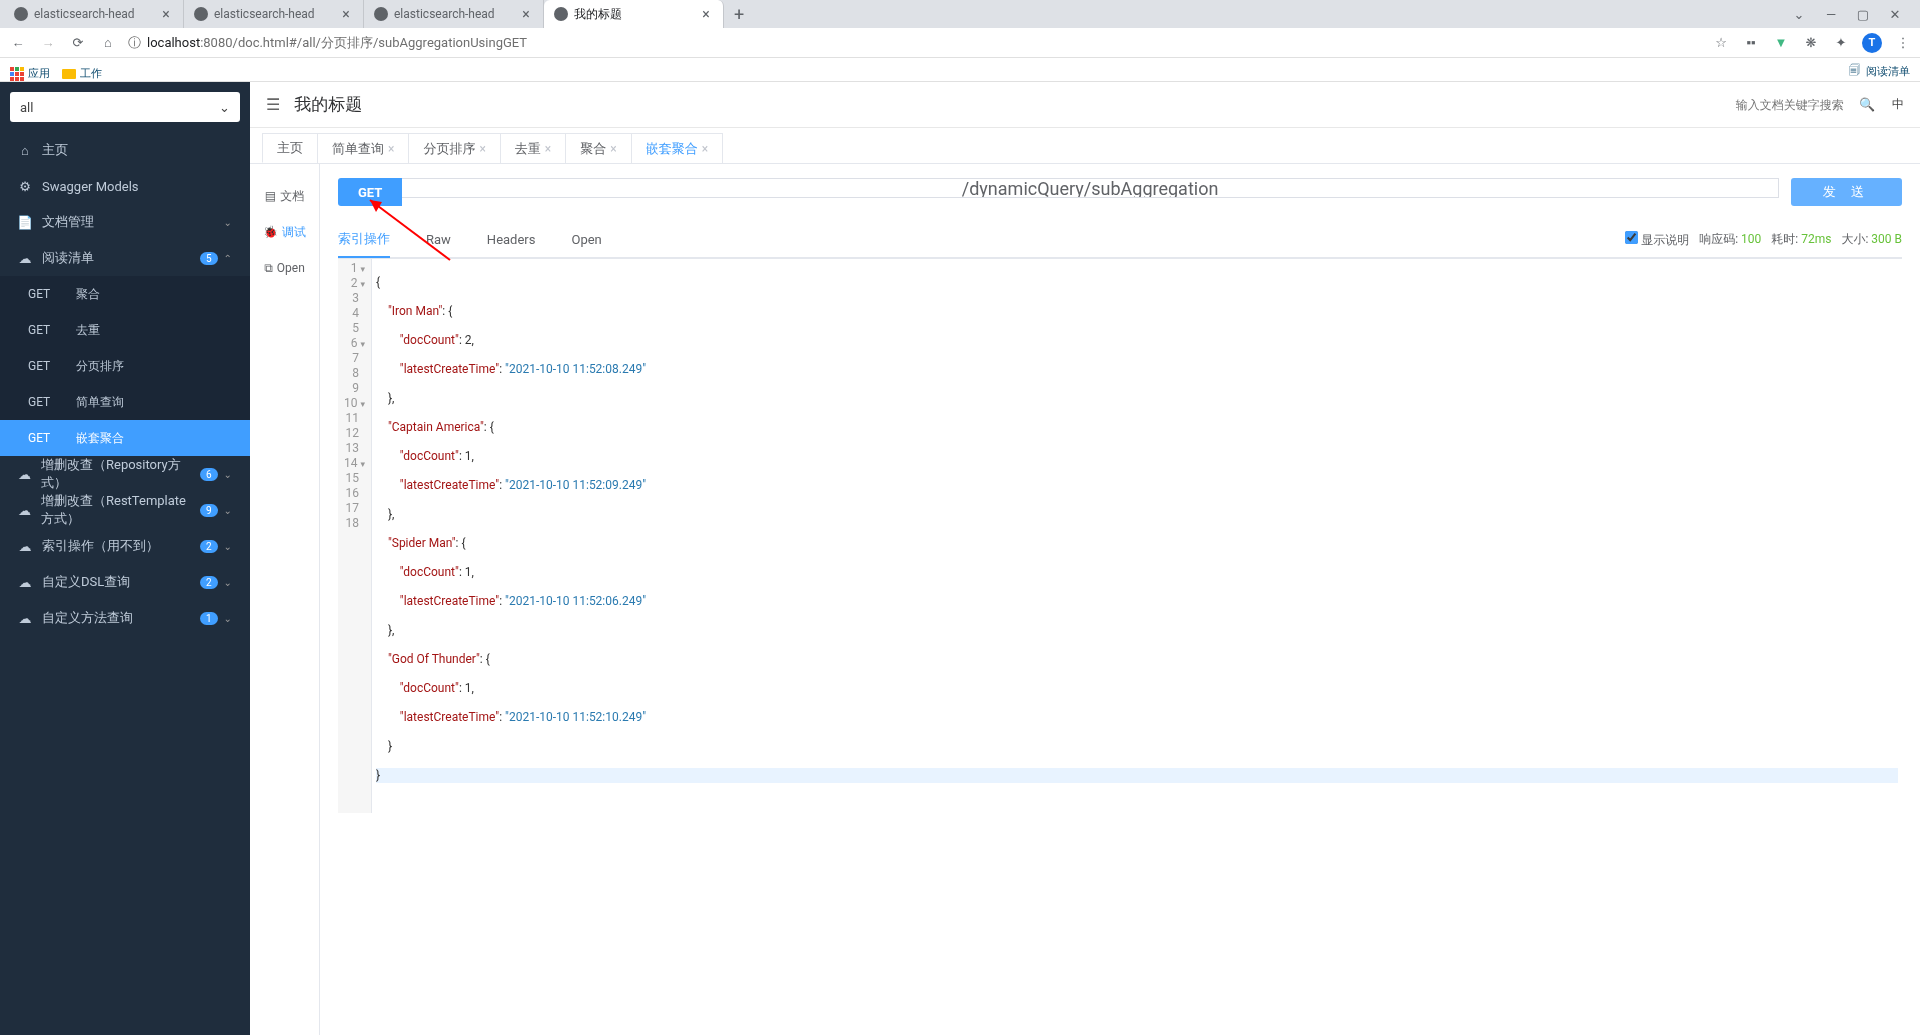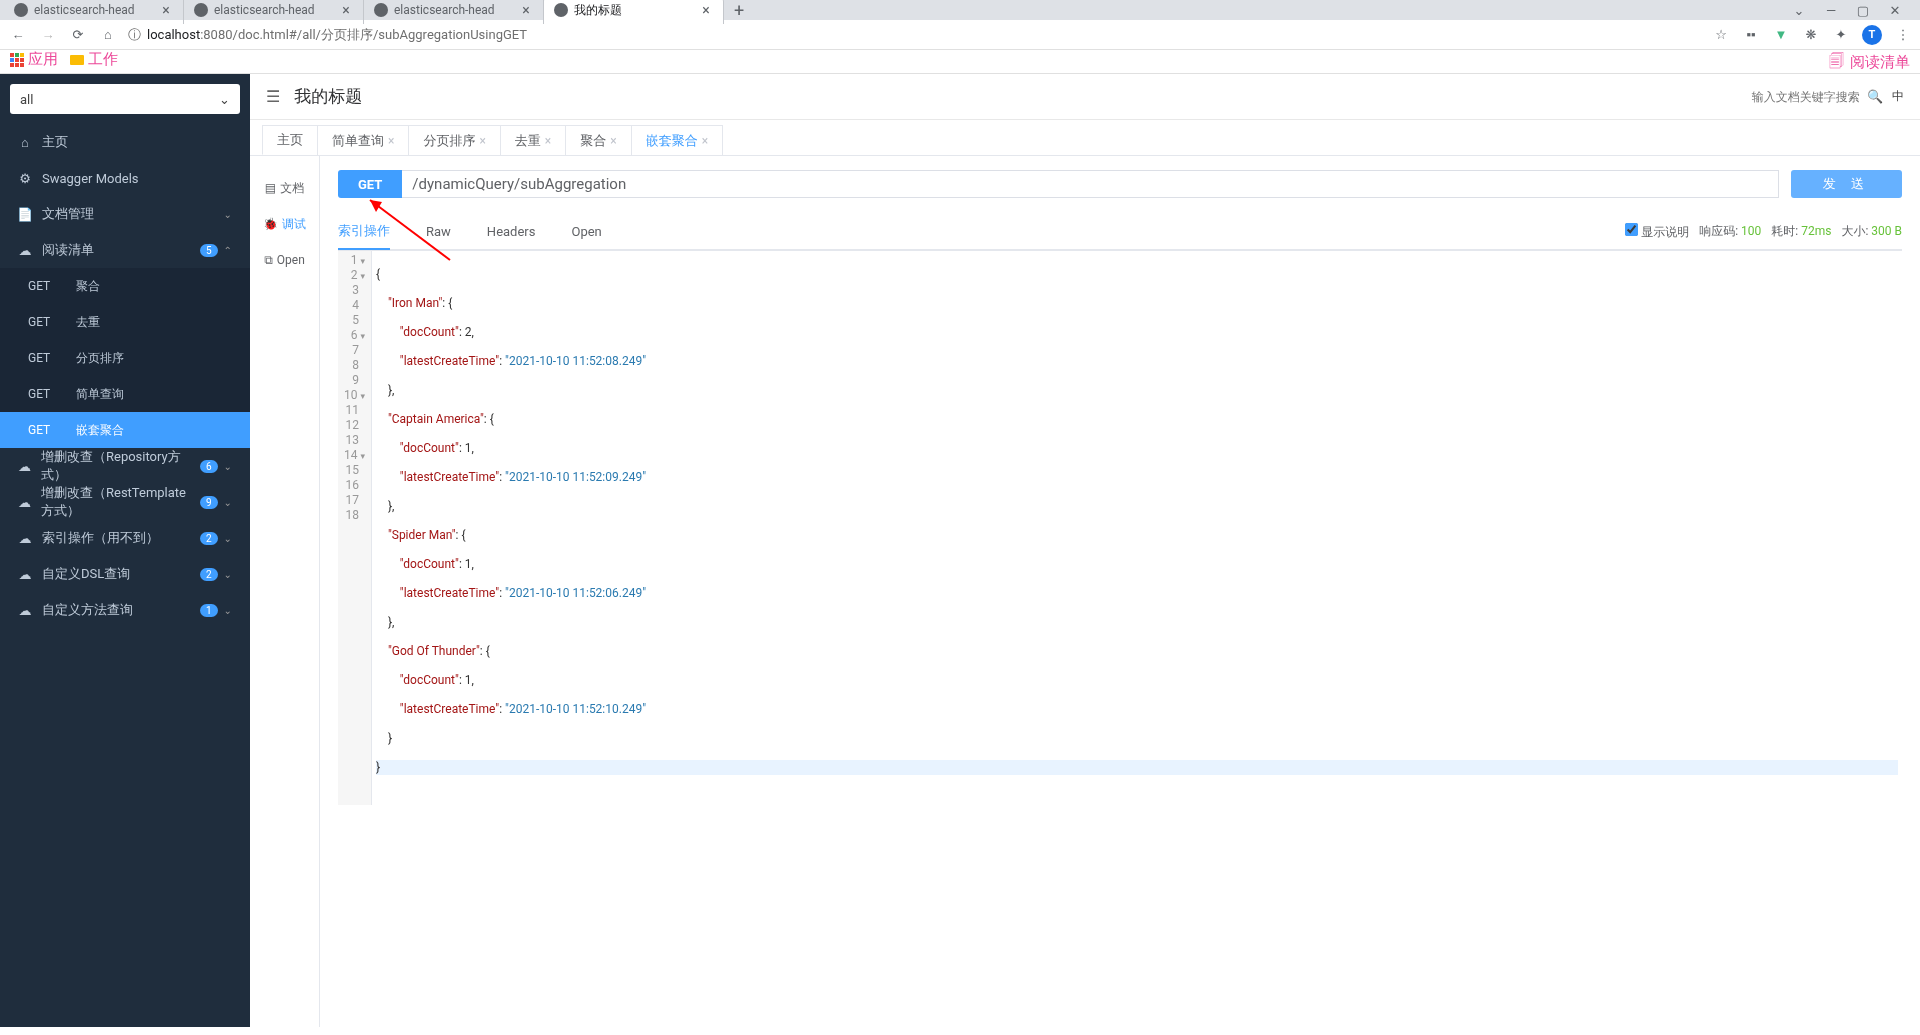--- a/index.html
+++ b/index.html
@@ -1,39 +1,39 @@
 <!DOCTYPE html>
 <html><head>
 <meta charset="utf-8">
 <style>
 * { margin: 0; padding: 0; box-sizing: border-box; font-family: -apple-system, BlinkMacSystemFont, "Segoe UI", Roboto, sans-serif; }
 body { background: #fff; font-size: 13px; color: #333; overflow: hidden; }
 
 
 .browser-chrome { background: #dee1e6; }
-.tab-strip { display: flex; align-items: center; height: 20px; padding: 0 4px; }
+.tab-strip { display: flex; align-items: center; height: 28px; padding: 0 4px; }
 .tab { display: flex; align-items: center; height: 28px; padding: 0 10px; min-width: 180px; border-right: 1px solid #c4c7cc; font-size: 12px; color: #5f6368; cursor: pointer; gap: 6px; }
 .tab.active { background: #fff; border-radius: 6px 6px 0 0; color: #202124; }
 .tab-favicon { width: 14px; height: 14px; border-radius: 50%; background: #5f6368; display: inline-block; flex-shrink: 0; }
 .tab-title { flex: 1; overflow: hidden; text-overflow: ellipsis; white-space: nowrap; }
 .tab-close { width: 14px; height: 14px; display: flex; align-items: center; justify-content: center; color: #5f6368; font-size: 14px; }
 .tab-plus { padding: 0 10px; font-size: 18px; color: #5f6368; cursor: pointer; }
 .window-controls { margin-left: auto; display: flex; gap: 18px; padding: 0 14px; color: #5f6368; }
 .wc { width: 14px; height: 14px; cursor: pointer; display: inline-flex; align-items: center; justify-content: center; }
 
 .addr-bar { display: flex; align-items: center; background: #fff; height: 30px; padding: 0 8px; gap: 10px; border-bottom: 1px solid #e0e0e0; }
 .nav-btn { width: 20px; height: 20px; color: #5f6368; display: flex; align-items: center; justify-content: center; cursor: pointer; }
 .nav-btn.disabled { color: #b5b5b5; }
 .addrbox { flex: 1; display: flex; align-items: center; gap: 6px; font-size: 13px; color: #6f6f6f; }
 .addrbox .url-bold { color: #202124; }
 .ext-icons { display: flex; gap: 12px; align-items: center; }
 .ext-icon { width: 18px; height: 18px; display: flex; align-items: center; justify-content: center; color: #5f6368; }
 .avatar-circle { width: 20px; height: 20px; border-radius: 50%; background: #1a73e8; color: #fff; display: flex; align-items: center; justify-content: center; font-size: 11px; font-weight: bold; }
 
-.bookmark-bar { display: flex; align-items: flex-start; height: 24px; padding: 0 10px; gap: 12px; background: #fff; border-bottom: 1px solid #e0e0e0; font-size: 15px; color: #ec4899; }
+.bookmark-bar { display: flex; align-items: flex-end; height: 24px; padding: 0 10px; gap: 12px; background: #fff; border-bottom: 1px solid #e0e0e0; font-size: 11px; color: #0c4a6e; }
 .bm-item { display: flex; align-items: center; gap: 4px; cursor: pointer; }
 .bm-grid { display: grid; grid-template-columns: repeat(3,4px); grid-template-rows: repeat(3,4px); gap: 1px; }
 .bm-grid span { background: #ea4335; }
 .bm-grid span:nth-child(2){background:#34a853;} .bm-grid span:nth-child(3){background:#fbbc04;}
 .bm-grid span:nth-child(4){background:#4285f4;} .bm-grid span:nth-child(6){background:#ea4335;}
 .bm-folder { width: 14px; height: 10px; background: #fbbc04; border-radius: 1px; }
 .bm-right { margin-left: auto; display: flex; gap: 6px; align-items: center; }
 
 
 .app { display: flex; height: calc(1035px - 82px); }
@@ -48,41 +48,41 @@
 .sb-sub { background: #1a2636; }
 .sb-sub .sb-item { padding-left: 28px; font-size: 12px; height: 36px; }
 .sb-sub .sb-item.active { background: #409eff; color: #fff; }
 .sb-method { color: #bfcbd9; font-size: 12px; width: 38px; }
 
 
 .main { flex: 1; display: flex; flex-direction: column; min-width: 0; }
 .topbar { display: flex; align-items: center; height: 46px; padding: 0 16px; border-bottom: 1px solid #e8e8e8; gap: 14px; }
 .hamburger { font-size: 16px; color: #666; cursor: pointer; }
 .page-title { font-size: 17px; color: #303133; }
-.search-box { margin-left: auto; display: flex; align-items: center; gap: 8px; }
+.search-box { margin-left: auto; display: flex; align-items: center; gap: 16px; }
 .search-input { border: none; outline: none; width: 150px; font-size: 12px; color: #999; text-align: right; }
 .search-icon { color: #666; cursor: pointer; }
 .lang { font-size: 12px; color: #444; cursor: pointer; }
 
 .tabs { display: flex; border-bottom: 1px solid #e4e7ed; padding: 0 12px; height: 36px; align-items: flex-end; }
 .tab-i { padding: 0 14px; height: 30px; display: flex; align-items: center; gap: 4px; font-size: 13px; color: #606266; border: 1px solid #e4e7ed; border-bottom: none; margin-right: -1px; cursor: pointer; background: #fff; }
 .tab-i.first { border-bottom: 1px solid #fff; }
 .tab-i.active { color: #409eff; }
 .tab-i .tc { font-size: 12px; color: #c0c4cc; }
 
 .body { flex: 1; display: flex; min-height: 0; }
 .side-tabs { width: 70px; border-right: 1px solid #e4e7ed; padding: 14px 0; }
 .side-tab { display: flex; align-items: center; justify-content: center; gap: 4px; height: 36px; font-size: 12px; color: #606266; cursor: pointer; }
 .side-tab.active { color: #409eff; }
 .side-tab-icon { font-size: 12px; }
 
 .content { flex: 1; padding: 14px 18px; overflow: auto; min-width: 0; }
 .req-row { display: flex; gap: 0; margin-bottom: 16px; }
 .method-badge { background: #409eff; color: #fff; padding: 0 20px; height: 28px; display: flex; align-items: center; font-size: 13px; font-weight: bold; border-radius: 3px 0 0 3px; }
-.url-input { flex: 1; border: 1px solid #dcdfe6; border-left: none; height: 28px; padding: 0 10px; font-size: 15px; color: #606266; outline: none; }
+.url-input { flex: 1; border: 1px solid #dcdfe6; border-left: none; height: 20px; padding: 0 10px; font-size: 18px; color: #606266; outline: none; text-align: center; }
 .send-btn { background: #66b1ff; color: #fff; border: none; padding: 0 32px; height: 28px; margin-left: 12px; border-radius: 3px; cursor: pointer; font-size: 13px; letter-spacing: 6px; }
 
 .inner-tabs { display: flex; gap: 36px; border-bottom: 1px solid #e4e7ed; margin-bottom: 12px; }
 .inner-tab { padding: 8px 0; font-size: 13px; color: #606266; cursor: pointer; border-bottom: 2px solid transparent; margin-bottom: -1px; }
 .inner-tab.active { color: #409eff; border-bottom-color: #409eff; }
 
 .radio-row { display: flex; gap: 28px; margin-bottom: 18px; font-size: 13px; color: #606266; align-items: center; }
 .radio-item { display: flex; align-items: center; gap: 6px; cursor: pointer; }
 .radio { width: 13px; height: 13px; border-radius: 50%; border: 1px solid #dcdfe6; display: inline-block; position: relative; }
 .radio.checked { border-color: #409eff; }

